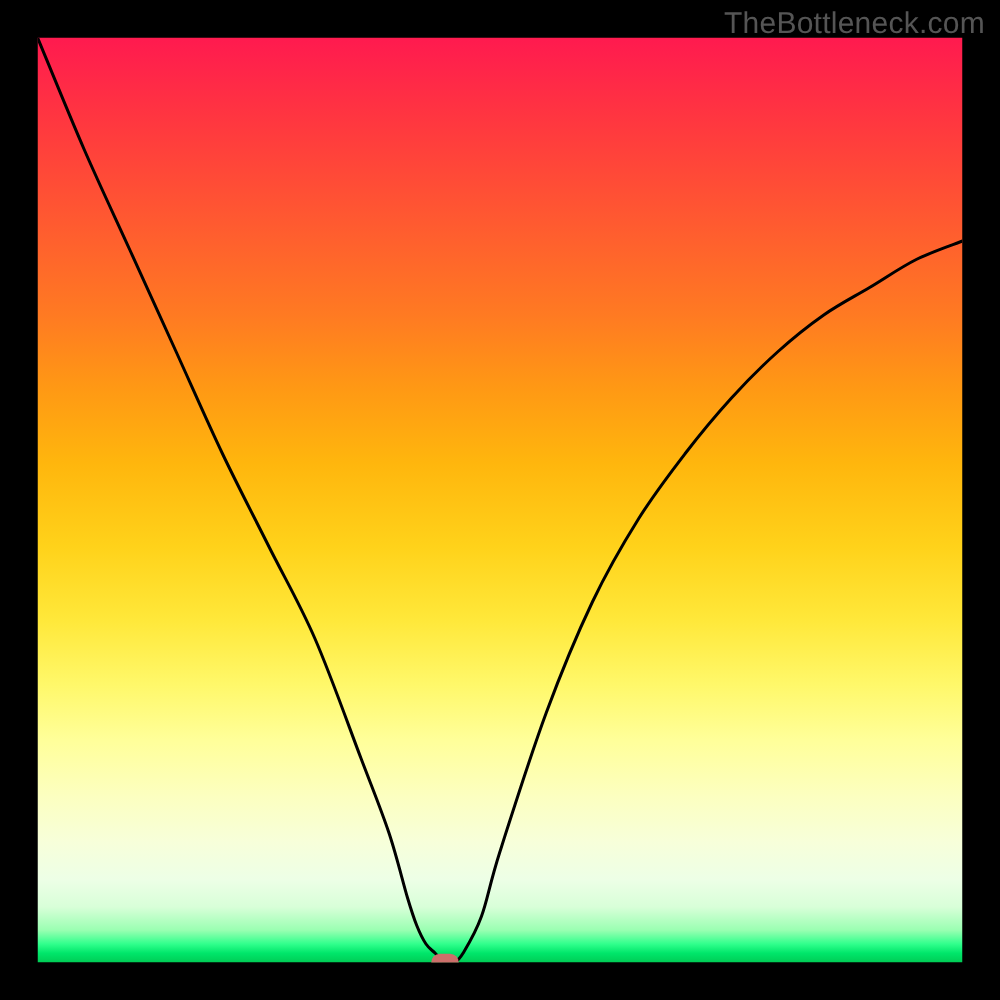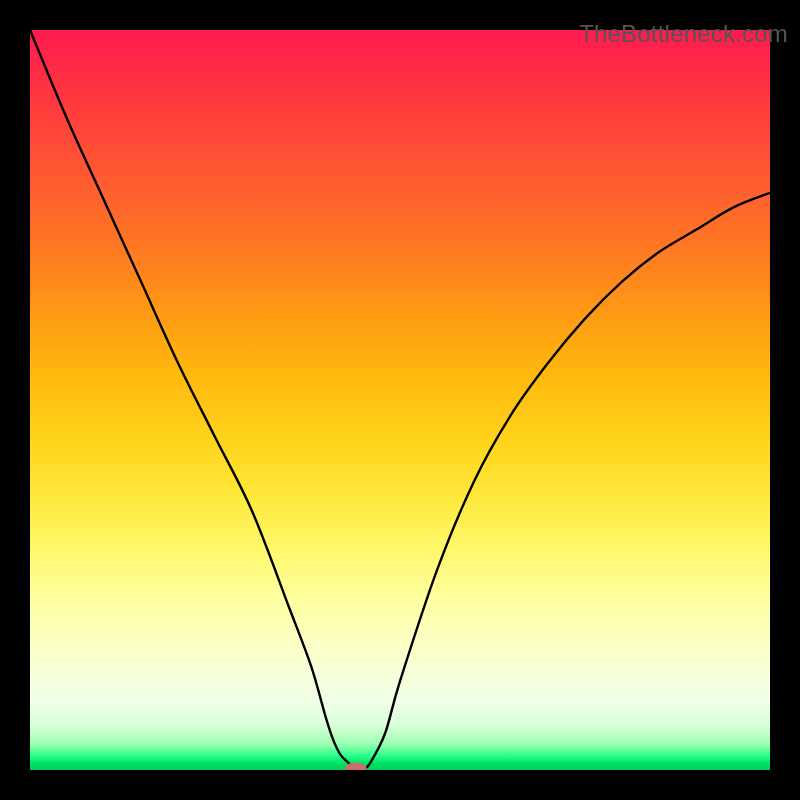--- a/index.html
+++ b/index.html
@@ -12,21 +12,21 @@
     font-family: Arial, Helvetica, sans-serif;
   }
   .outer {
     position: relative;
     width: 800px;
     height: 800px;
     background: #000000;
   }
   .watermark {
     position: absolute;
-    top: 20px;
+    top: 5px;
     right: 12px;
     color: #555555;
     font-size: 24px;
     font-weight: 500;
     letter-spacing: 0.2px;
     z-index: 10;
   }
   .plot-area {
     position: absolute;
     left: 30px;

